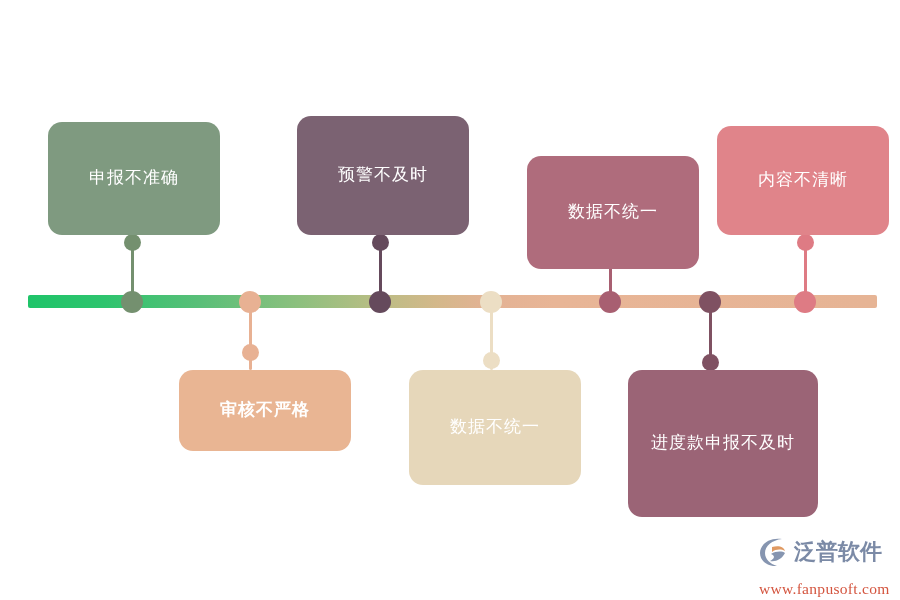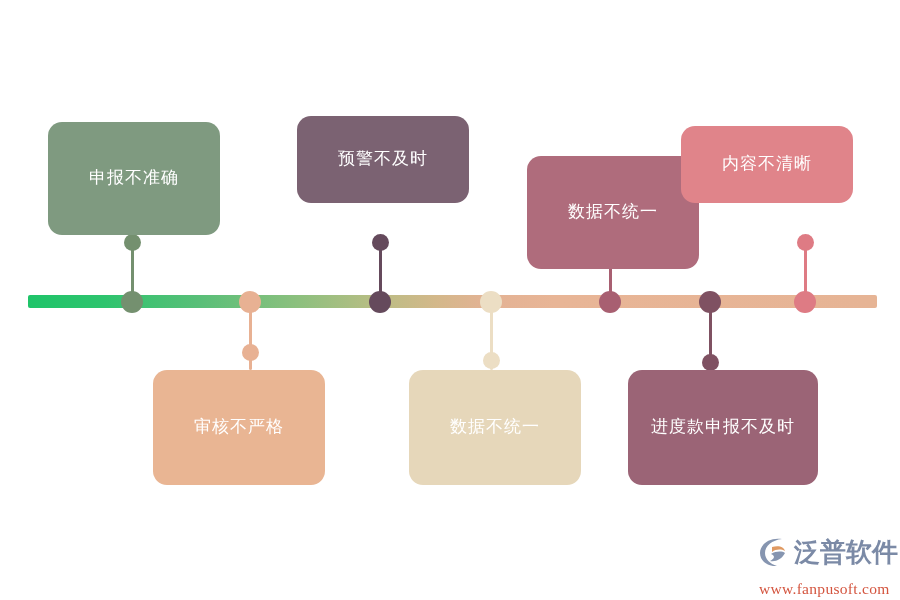--- a/index.html
+++ b/index.html
@@ -88,21 +88,21 @@
     align-items: center;
     height: 38px;
   }
   .logo-mark {
     width: 34px;
     height: 34px;
     flex: 0 0 34px;
     margin-right: 3px;
   }
   .logo-word {
-    font-size: 26px;
+    font-size: 22px;
     font-weight: bold;
     color: #7b8aa6;
     letter-spacing: 0px;
     line-height: 34px;
     white-space: nowrap;
     font-family: "Liberation Sans", "DejaVu Sans", sans-serif;
   }
   .logo-url {
     font-size: 15.5px;
     color: #d4553f;
@@ -122,51 +122,51 @@
 
   <div id="nodes-layer">
       <div class="connector-stem" style="left: 130.5px; background: rgb(116, 144, 111); top: 235px; height: 66.5px;"></div>
       <div class="cap-dot" style="width: 17px; height: 17px; left: 123.5px; top: 233.5px; background: rgb(116, 144, 111);"></div>
       <div class="node-card" style="left: 48px; top: 122px; width: 172px; height: 113px; background: rgb(127, 154, 128);">
         <span class="node-label">申报不准确</span>
       </div>
       <div class="axis-dot" style="width: 22px; height: 22px; left: 121px; top: 290.5px; background: rgb(116, 144, 111);"></div>
       <div class="connector-stem" style="left: 378.5px; background: rgb(101, 74, 92); top: 235px; height: 66.5px;"></div>
       <div class="cap-dot" style="width: 17px; height: 17px; left: 371.5px; top: 233.5px; background: rgb(101, 74, 92);"></div>
-      <div class="node-card" style="left: 297px; top: 116px; width: 172px; height: 87px; background: rgb(123, 98, 114);">
+      <div class="node-card" style="left: 297px; top: 116px; width: 172px; height: 119px; background: rgb(123, 98, 114);">
         <span class="node-label">预警不及时</span>
       </div>
       <div class="axis-dot" style="width: 22px; height: 22px; left: 369px; top: 290.5px; background: rgb(101, 74, 92);"></div>
       <div class="connector-stem" style="left: 608.5px; background: rgb(168, 95, 113); top: 235px; height: 66.5px;"></div>
       <div class="cap-dot" style="width: 17px; height: 17px; left: 601.5px; top: 233.5px; background: rgb(168, 95, 113);"></div>
       <div class="node-card" style="left: 527px; top: 122px; width: 172px; height: 113px; background: rgb(175, 108, 124); margin-top: 34px;">
         <span class="node-label">数据不统一</span>
       </div>
       <div class="axis-dot" style="width: 22px; height: 22px; left: 599px; top: 290.5px; background: rgb(168, 95, 113);"></div>
       <div class="connector-stem" style="left: 803.5px; background: rgb(222, 123, 132); top: 235px; height: 66.5px;"></div>
       <div class="cap-dot" style="width: 17px; height: 17px; left: 796.5px; top: 233.5px; background: rgb(222, 123, 132);"></div>
-      <div class="node-card" style="left: 681px; top: 126px; width: 172px; height: 77px; background: rgb(224, 132, 138);">
+      <div class="node-card" style="left: 717px; top: 126px; width: 172px; height: 109px; background: rgb(224, 132, 138);">
         <span class="node-label">内容不清晰</span>
       </div>
       <div class="axis-dot" style="width: 22px; height: 22px; left: 794px; top: 290.5px; background: rgb(222, 123, 132);"></div>
       <div class="connector-stem" style="left: 248.5px; background: rgb(232, 177, 147); top: 301.5px; height: 68.5px;"></div>
       <div class="cap-dot" style="width: 17px; height: 17px; left: 241.5px; top: 343.5px; background: rgb(232, 177, 147);"></div>
-      <div class="node-card" style="left: 153px; top: 370px; width: 172px; height: 115px; background: rgb(233, 181, 147);">
+      <div class="node-card" style="left: 179px; top: 370px; width: 172px; height: 81px; background: rgb(233, 181, 147); font-weight: bold;">
         <span class="node-label">审核不严格</span>
       </div>
       <div class="axis-dot" style="width: 22px; height: 22px; left: 239px; top: 290.5px; background: rgb(232, 177, 147);"></div>
       <div class="connector-stem" style="left: 489.5px; background: rgb(236, 222, 196); top: 301.5px; height: 68.5px;"></div>
       <div class="cap-dot" style="width: 17px; height: 17px; left: 482.5px; top: 351.5px; background: rgb(236, 222, 196);"></div>
       <div class="node-card" style="left: 409px; top: 370px; width: 172px; height: 115px; background: rgb(230, 215, 186);">
         <span class="node-label">数据不统一</span>
       </div>
       <div class="axis-dot" style="width: 22px; height: 22px; left: 480px; top: 290.5px; background: rgb(236, 222, 196);"></div>
       <div class="connector-stem" style="left: 708.5px; background: rgb(127, 81, 98); top: 301.5px; height: 68.5px;"></div>
       <div class="cap-dot" style="width: 17px; height: 17px; left: 701.5px; top: 353.5px; background: rgb(127, 81, 98);"></div>
-      <div class="node-card" style="left: 628px; top: 370px; width: 190px; height: 115px; background: rgb(155, 100, 118); justify-content: center;">
+      <div class="node-card" style="left: 628px; top: 370px; width: 190px; height: 147px; background: rgb(155, 100, 118); justify-content: center;">
         <span class="node-label">进度款申报不及时</span>
       </div>
       <div class="axis-dot" style="width: 22px; height: 22px; left: 699px; top: 290.5px; background: rgb(127, 81, 98);"></div>
     </div>
 
   <div class="logo">
     <div class="logo-row">
       <span class="logo-mark">
         <svg viewBox="0 0 34 34" width="34" height="34" aria-hidden="true">
           <path d="M25 4 C13 2 3 9 3 18 C3 26 11 32 20 31 C13 29 8 24 8 18 C8 11 15 5 25 4 Z" fill="#8695b0"></path>

